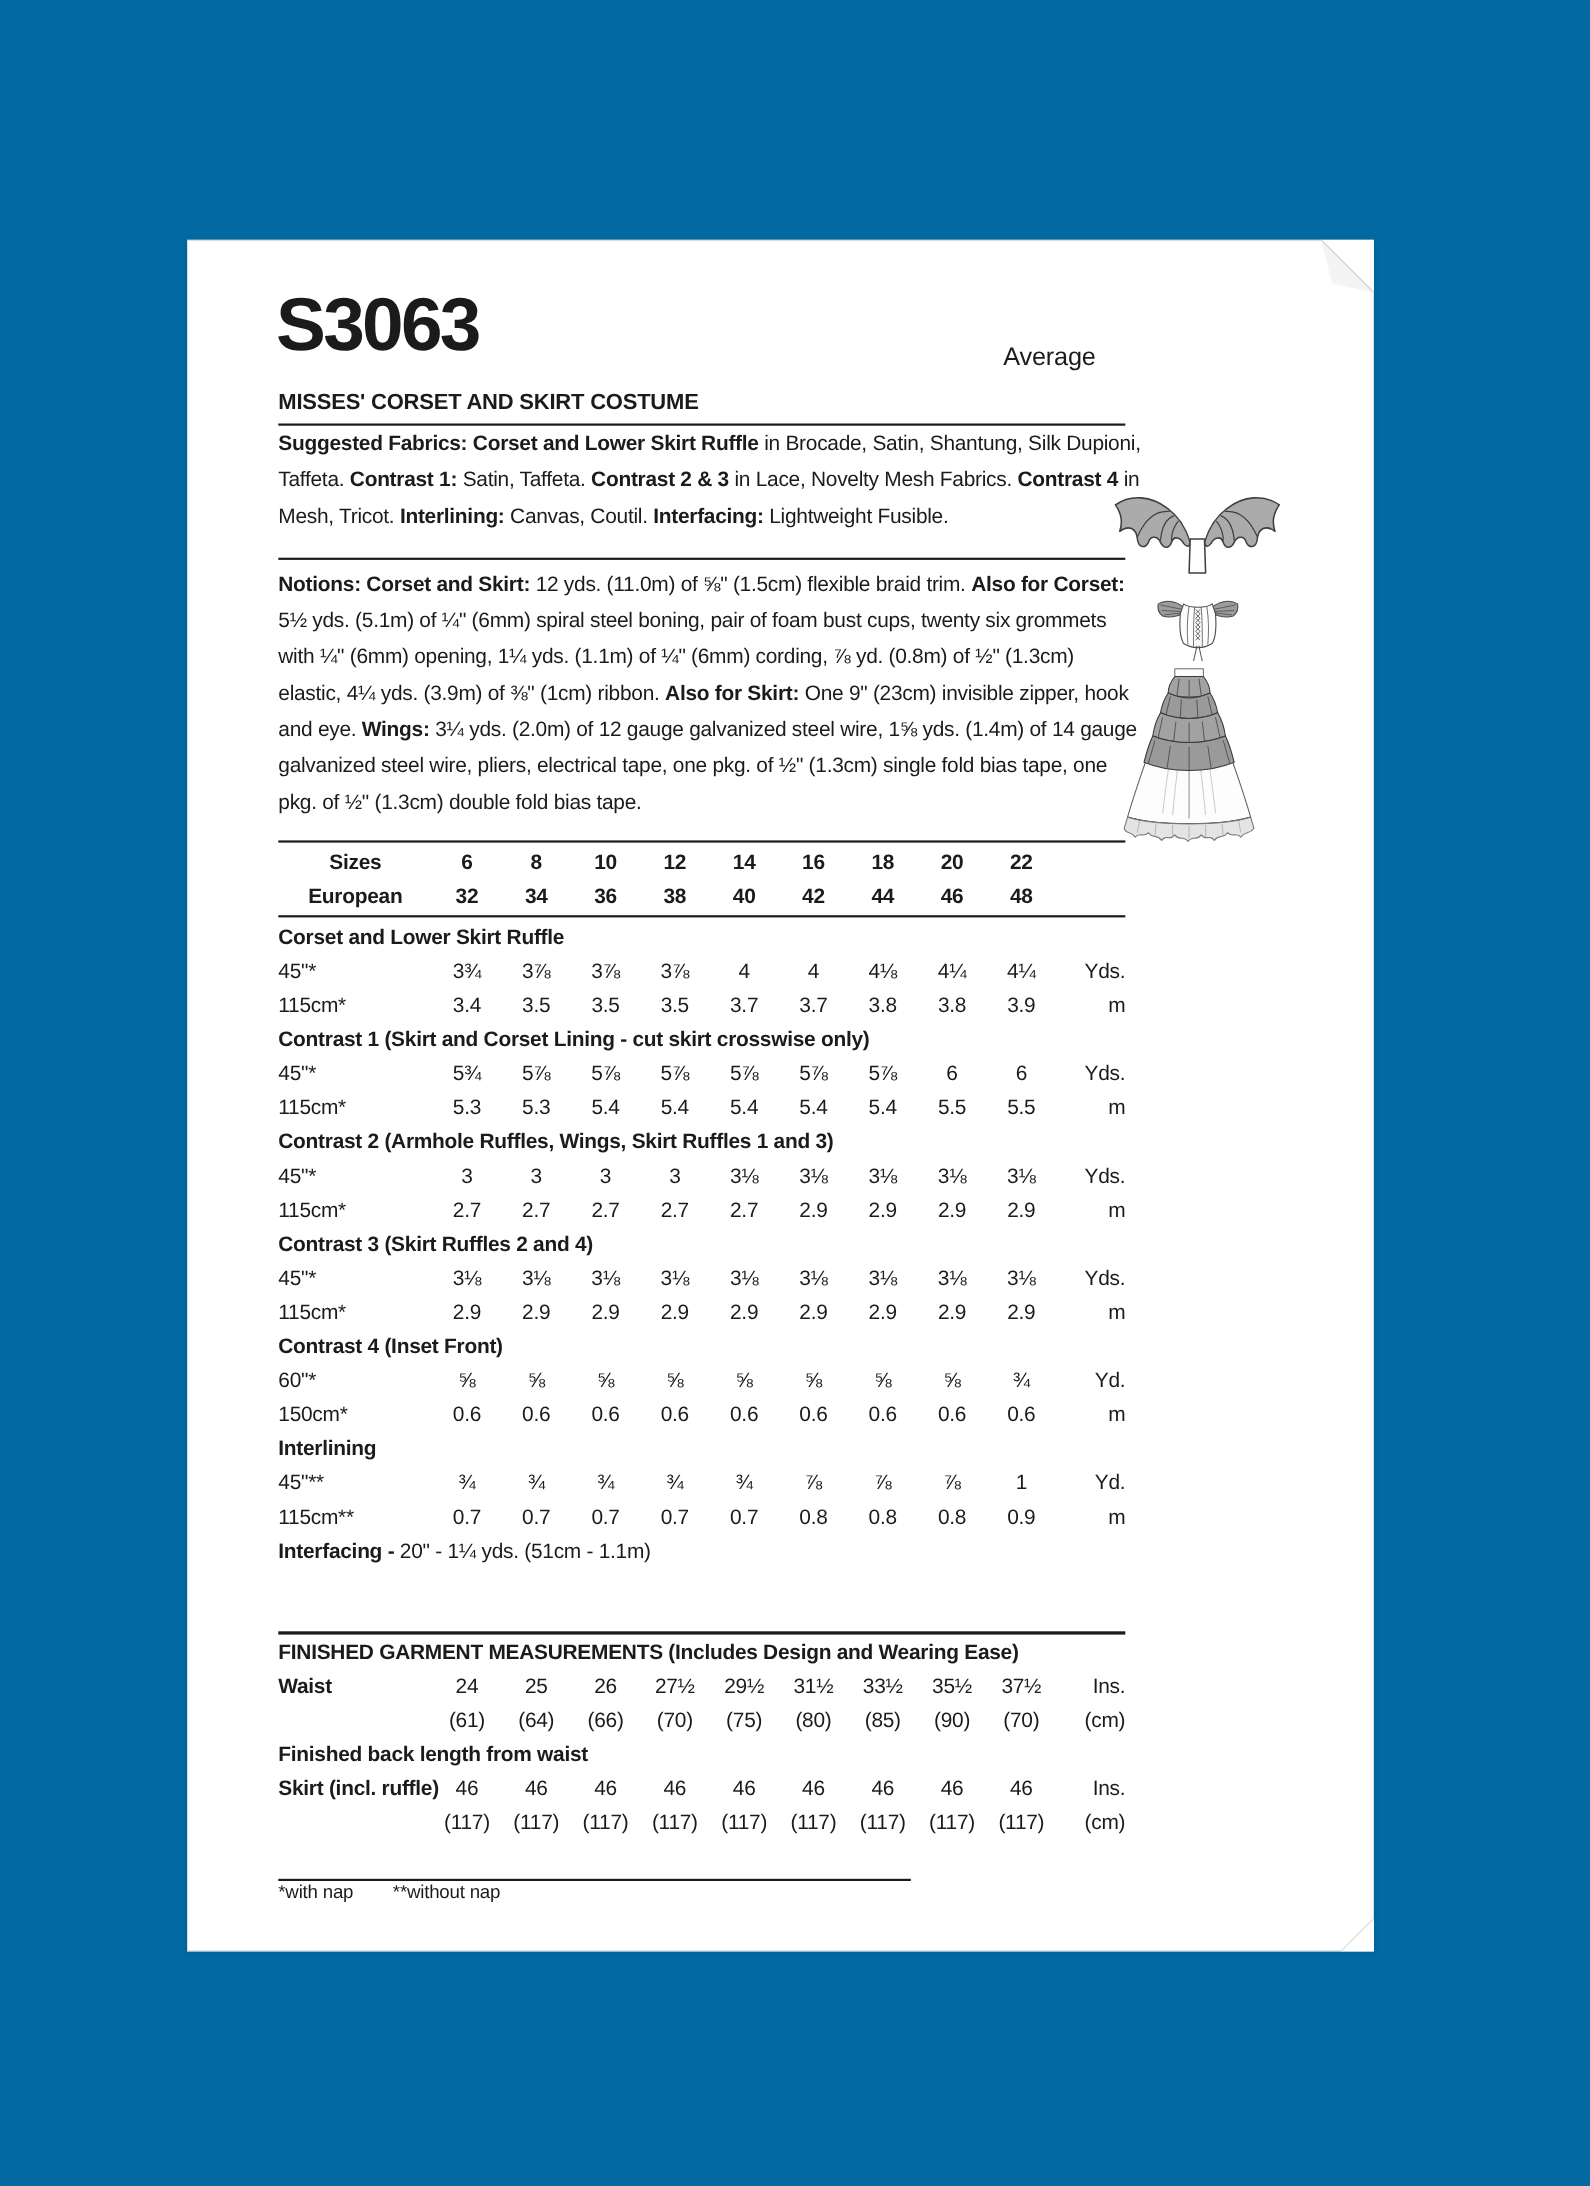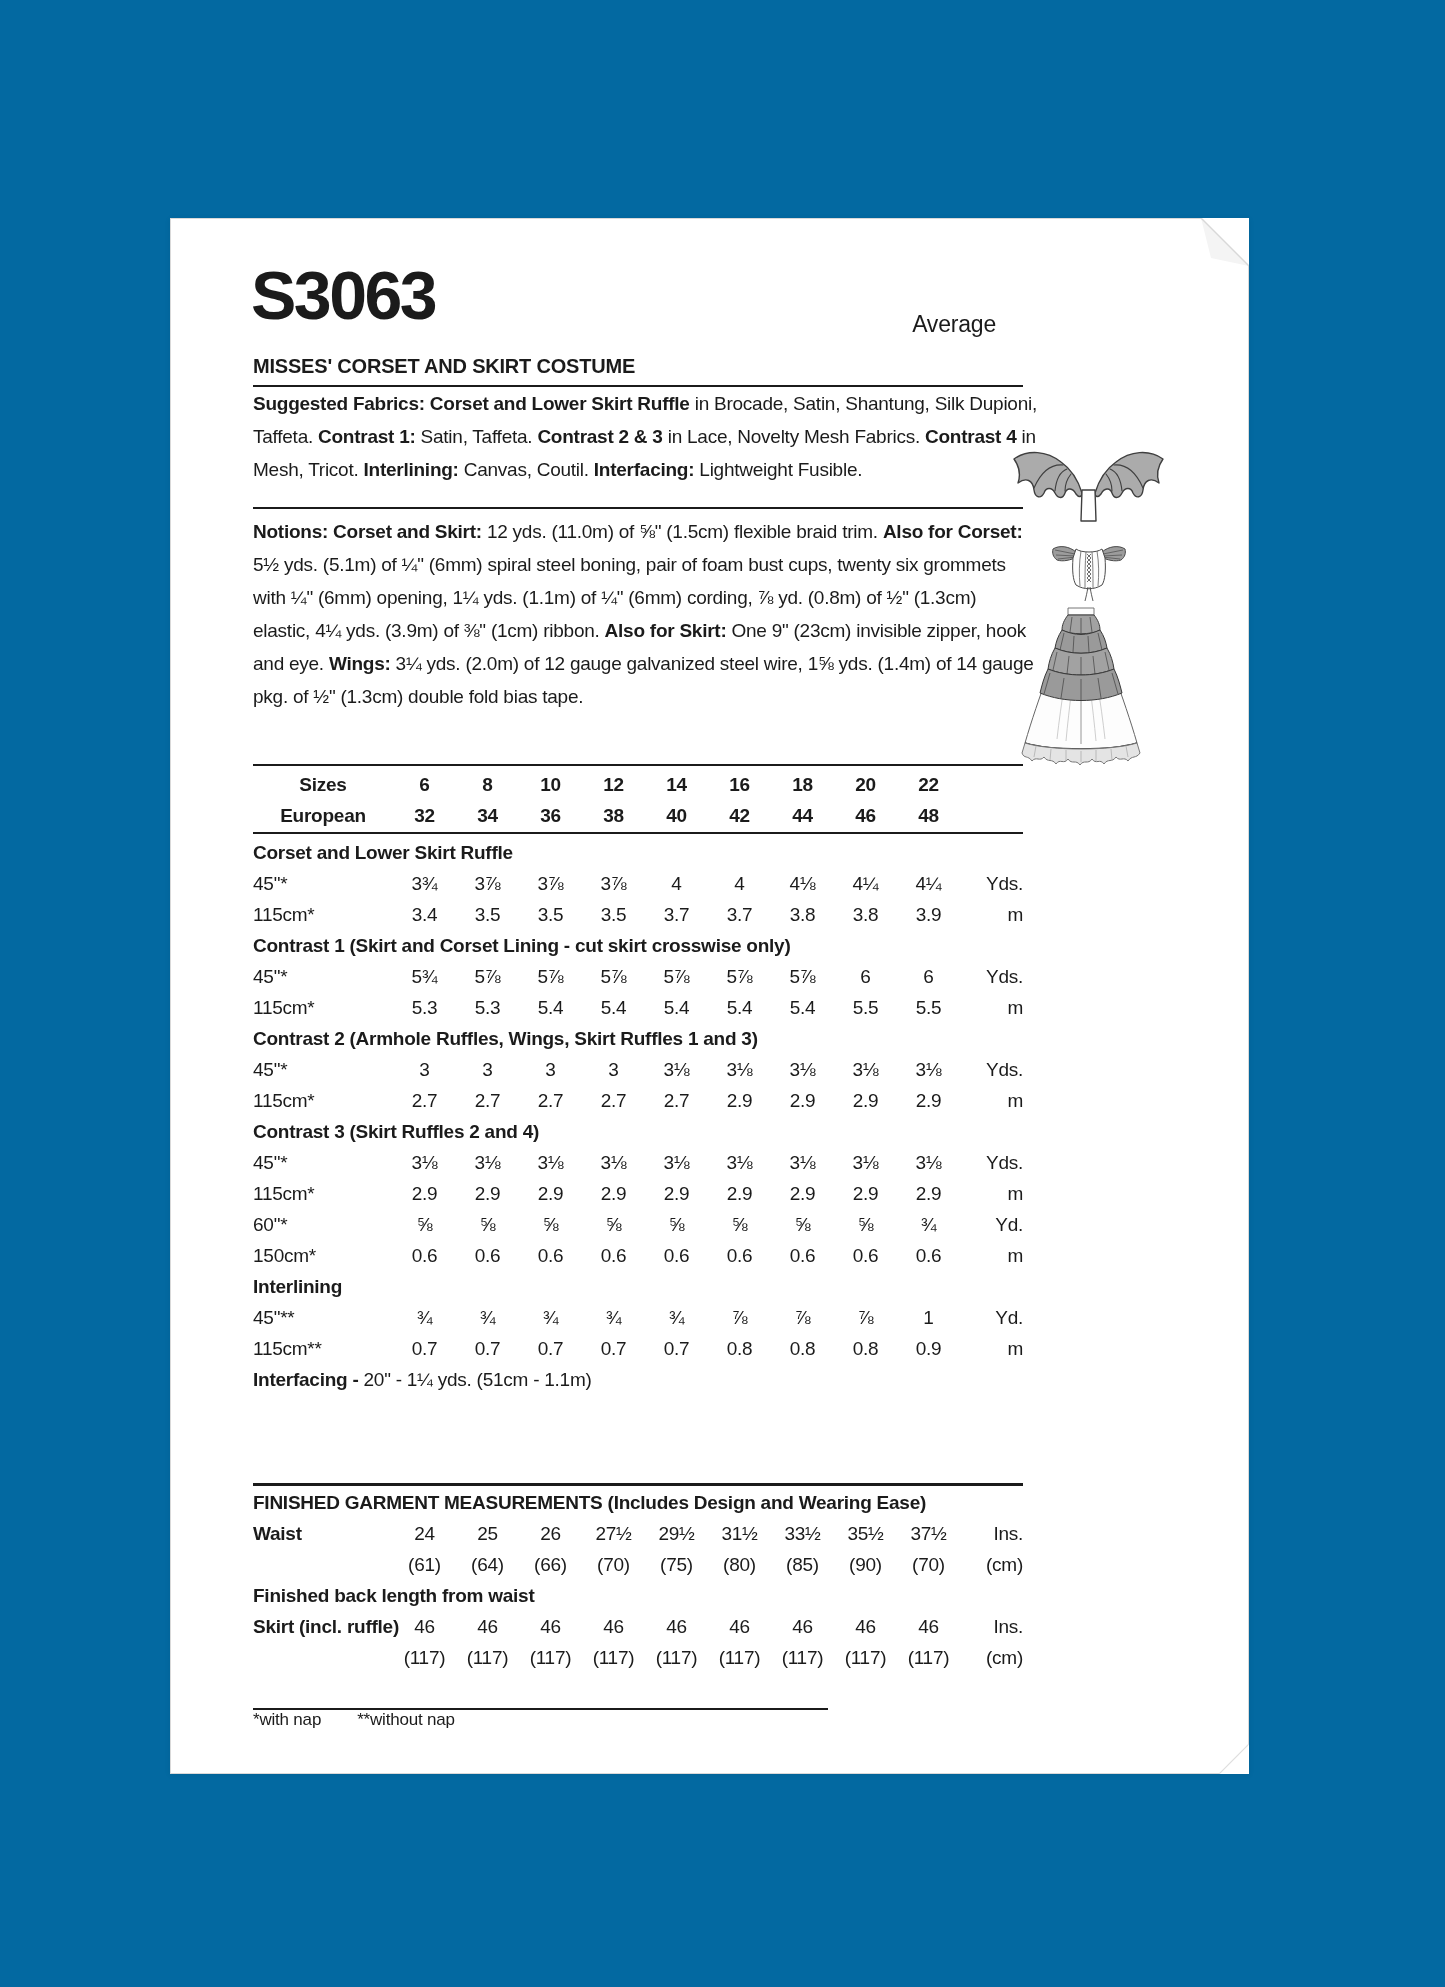--- a/index.html
+++ b/index.html
@@ -68,20 +68,21 @@
       </div>
 
     <div class="hr" style="top:288px;"></div>
 
     <div class="para" id="notions-text" style="top:296px;">
         <div class="pline"><span class="b">Notions: Corset and Skirt:</span><span> 12 yds. (11.0m) of ⅝" (1.5cm) flexible braid trim. </span><span class="b">Also for Corset:</span></div>
         <div class="pline"><span>5½ yds. (5.1m) of ¼" (6mm) spiral steel boning, pair of foam bust cups, twenty six grommets</span></div>
         <div class="pline"><span>with ¼" (6mm) opening, 1¼ yds. (1.1m) of ¼" (6mm) cording, ⅞ yd. (0.8m) of ½" (1.3cm)</span></div>
         <div class="pline"><span>elastic, 4¼ yds. (3.9m) of ⅜" (1cm) ribbon. </span><span class="b">Also for Skirt:</span><span> One 9" (23cm) invisible zipper, hook</span></div>
         <div class="pline"><span>and eye. </span><span class="b">Wings:</span><span> 3¼ yds. (2.0m) of 12 gauge galvanized steel wire, 1⅝ yds. (1.4m) of 14 gauge</span></div>
+        <div class="pline"><span>galvanized steel wire, pliers, electrical tape, one pkg. of ½" (1.3cm) single fold bias tape, one</span></div>
         <div class="pline"><span>pkg. of ½" (1.3cm) double fold bias tape.</span></div>
       </div>
 
     <div class="tblock" id="yardage-table" style="top:544px;">
         <div class="irule"></div>
         <div class="trow boldrow">
           <div class="lab b">Sizes</div>
           <div class="val">6</div>
           <div class="val">8</div>
           <div class="val">10</div>
@@ -208,20 +209,21 @@
           <div class="val">2.9</div>
           <div class="val">2.9</div>
           <div class="val">2.9</div>
           <div class="val">2.9</div>
           <div class="val">2.9</div>
           <div class="val">2.9</div>
           <div class="val">2.9</div>
           <div class="val">2.9</div>
           <div class="unit">m</div>
         </div>
+        <div class="thead">Contrast 4 (Inset Front)</div>
         <div class="trow">
           <div class="lab">60"*</div>
           <div class="val">⅝</div>
           <div class="val">⅝</div>
           <div class="val">⅝</div>
           <div class="val">⅝</div>
           <div class="val">⅝</div>
           <div class="val">⅝</div>
           <div class="val">⅝</div>
           <div class="val">⅝</div>

